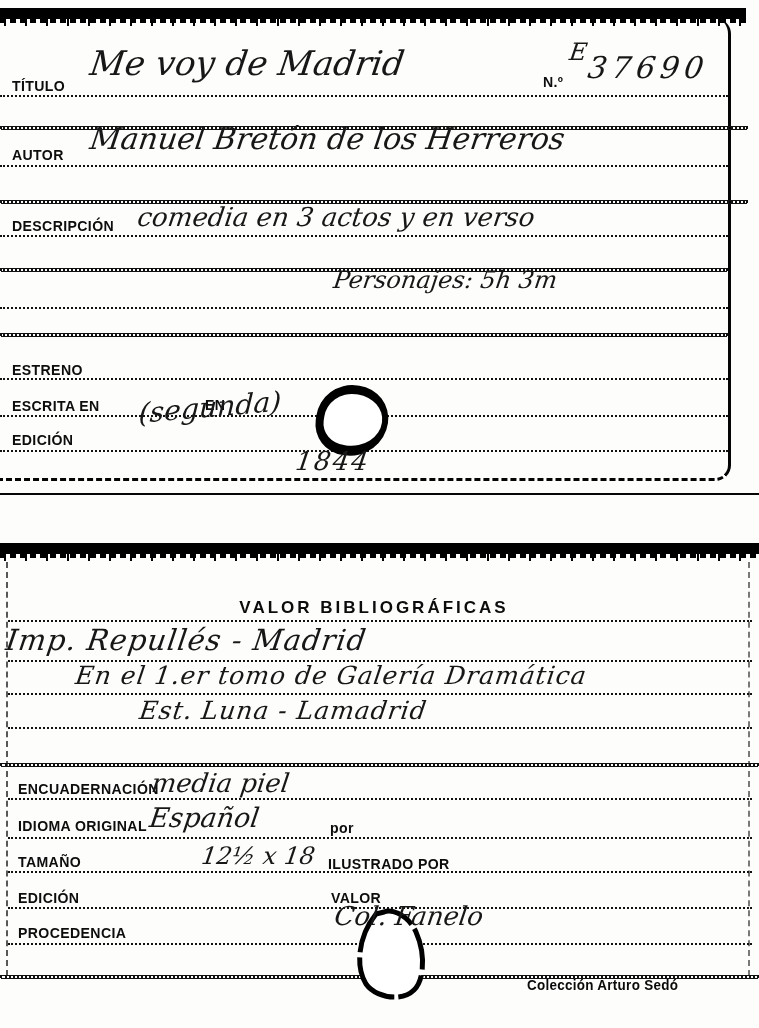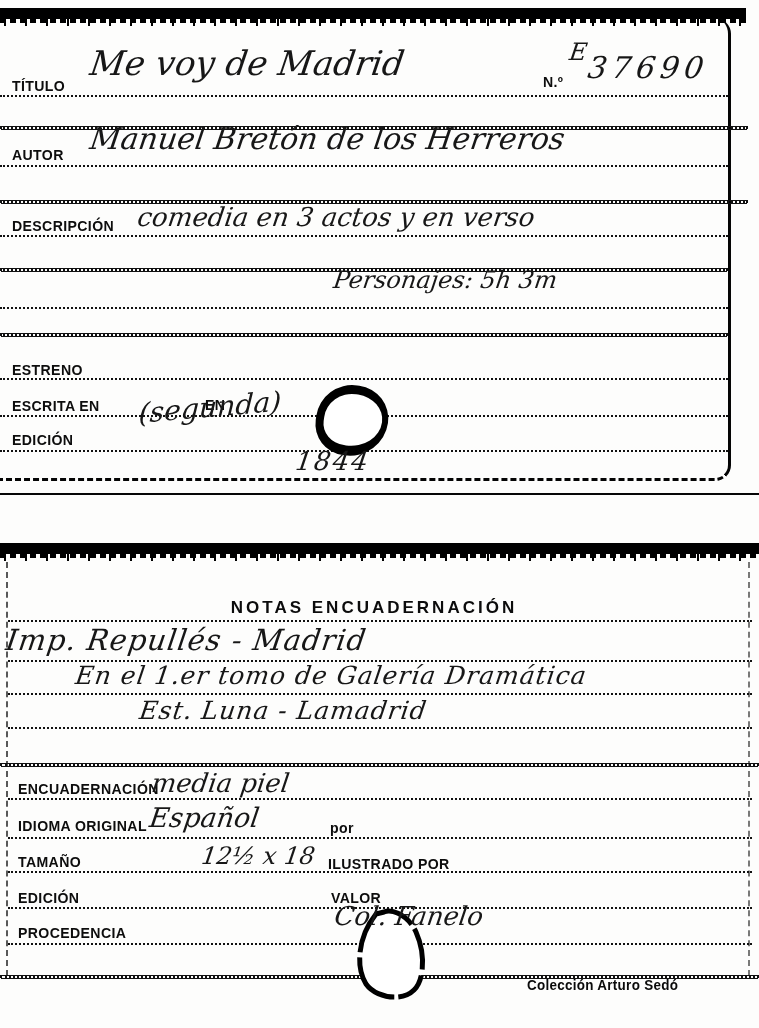--- a/index.html
+++ b/index.html
@@ -75,21 +75,21 @@
   <span class="hand z5" style="left:294px;top:448px;font-size:26px;letter-spacing:2px;">1844</span>
 
   <div class="blot1"></div>
 
   <div class="sep"></div>
 
   <div class="torn" style="top:543px;left:0;width:759px;"></div>
   <div class="sideL"></div>
   <div class="sideR"></div>
 
-  <div class="heading" style="left:0;top:598px;width:748px;">NOTAS ENCUADERNACIÓN</div>
+  <div class="heading" style="left:0;top:598px;width:748px;">VALOR BIBLIOGRÁFICAS</div>
 
   <div class="rule" style="top:620px;left:8px;width:744px;"></div>
   <div class="rule" style="top:660px;left:8px;width:744px;"></div>
   <div class="rule" style="top:693px;left:8px;width:744px;"></div>
   <div class="rule" style="top:727px;left:8px;width:744px;"></div>
   <div class="rule-b" style="top:763px;left:0;width:759px;"></div>
   <div class="rule" style="top:798px;left:8px;width:744px;"></div>
   <div class="rule" style="top:837px;left:8px;width:744px;"></div>
   <div class="rule" style="top:871px;left:8px;width:744px;"></div>
   <div class="rule" style="top:907px;left:8px;width:744px;"></div>

